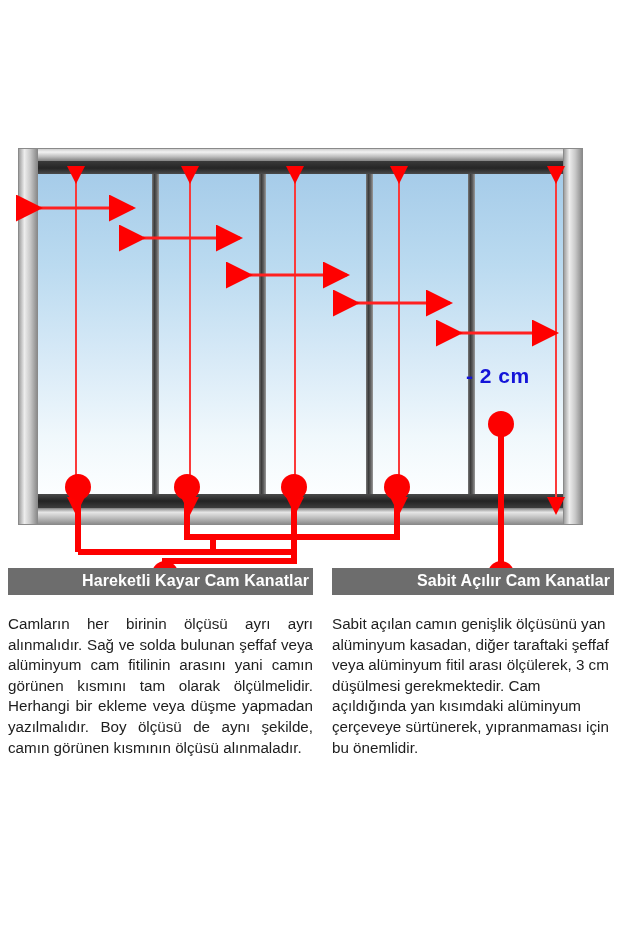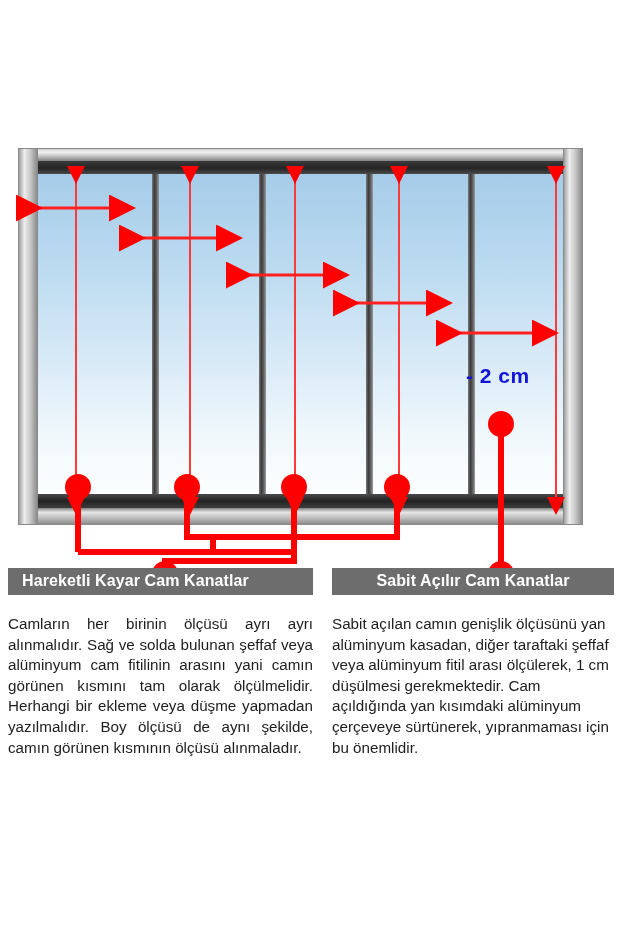--- a/index.html
+++ b/index.html
@@ -64,27 +64,27 @@
   #annotation-layer{position:absolute;left:0;top:0;width:621px;height:931px;pointer-events:none;}
 
   
   .label-card{position:absolute;top:568px;}
   .label-card.left{left:8px;width:305px;}
   .label-card.right{left:332px;width:282px;}
   .label-head{
     background:#6d6d6d;color:#ffffff;
     font-size:16px;font-weight:bold;
     padding:5px 4px 6px 4px;
-    text-align:center;
+    text-align:right;
     letter-spacing:0.1px;
     box-sizing:border-box;
     height:27px;
     line-height:16px;
   }
-  .label-head.left-head{text-align:left;padding-left:14px;}
+  .label-head.left-head{text-align:right;padding-left:14px;}
   .label-body{
     color:#1d1d1d;
     font-size:15.2px;
     line-height:20.6px;
     padding-top:19px;
   }
   .label-body.justify{text-align:justify;text-align-last:left;}
 
   .cm-label{
     position:absolute;
@@ -184,16 +184,16 @@
 
   <div class="cm-label" style="left:466px;top:336px;margin-top:28px;">- 2 cm</div>
 
   <div class="label-card left">
     <div class="label-head left-head">Hareketli Kayar Cam Kanatlar</div>
     <div class="label-body justify">Camların her birinin ölçüsü ayrı ayrı alınmalıdır. Sağ ve solda bulunan şeffaf veya alüminyum cam fitilinin arasını yani camın görünen kısmını tam olarak ölçülmelidir. Herhangi bir ekleme veya düşme yapmadan yazılmalıdır. Boy ölçüsü de aynı şekilde, camın görünen kısmının ölçüsü alınmaladır.</div>
   </div>
 
   <div class="label-card right">
     <div class="label-head">Sabit Açılır Cam Kanatlar</div>
-    <div class="label-body">Sabit açılan camın genişlik ölçüsünü yan alüminyum kasadan, diğer taraftaki şeffaf veya alüminyum fitil arası ölçülerek, 1 cm düşülmesi gerekmektedir. Cam açıldığında yan kısımdaki alüminyum çerçeveye sürtünerek, yıpranmaması için bu önemlidir.</div>
+    <div class="label-body">Sabit açılan camın genişlik ölçüsünü yan alüminyum kasadan, diğer taraftaki şeffaf veya alüminyum fitil arası ölçülerek, 3 cm düşülmesi gerekmektedir. Cam açıldığında yan kısımdaki alüminyum çerçeveye sürtünerek, yıpranmaması için bu önemlidir.</div>
   </div>
 
 </div>
 
 </body></html>

